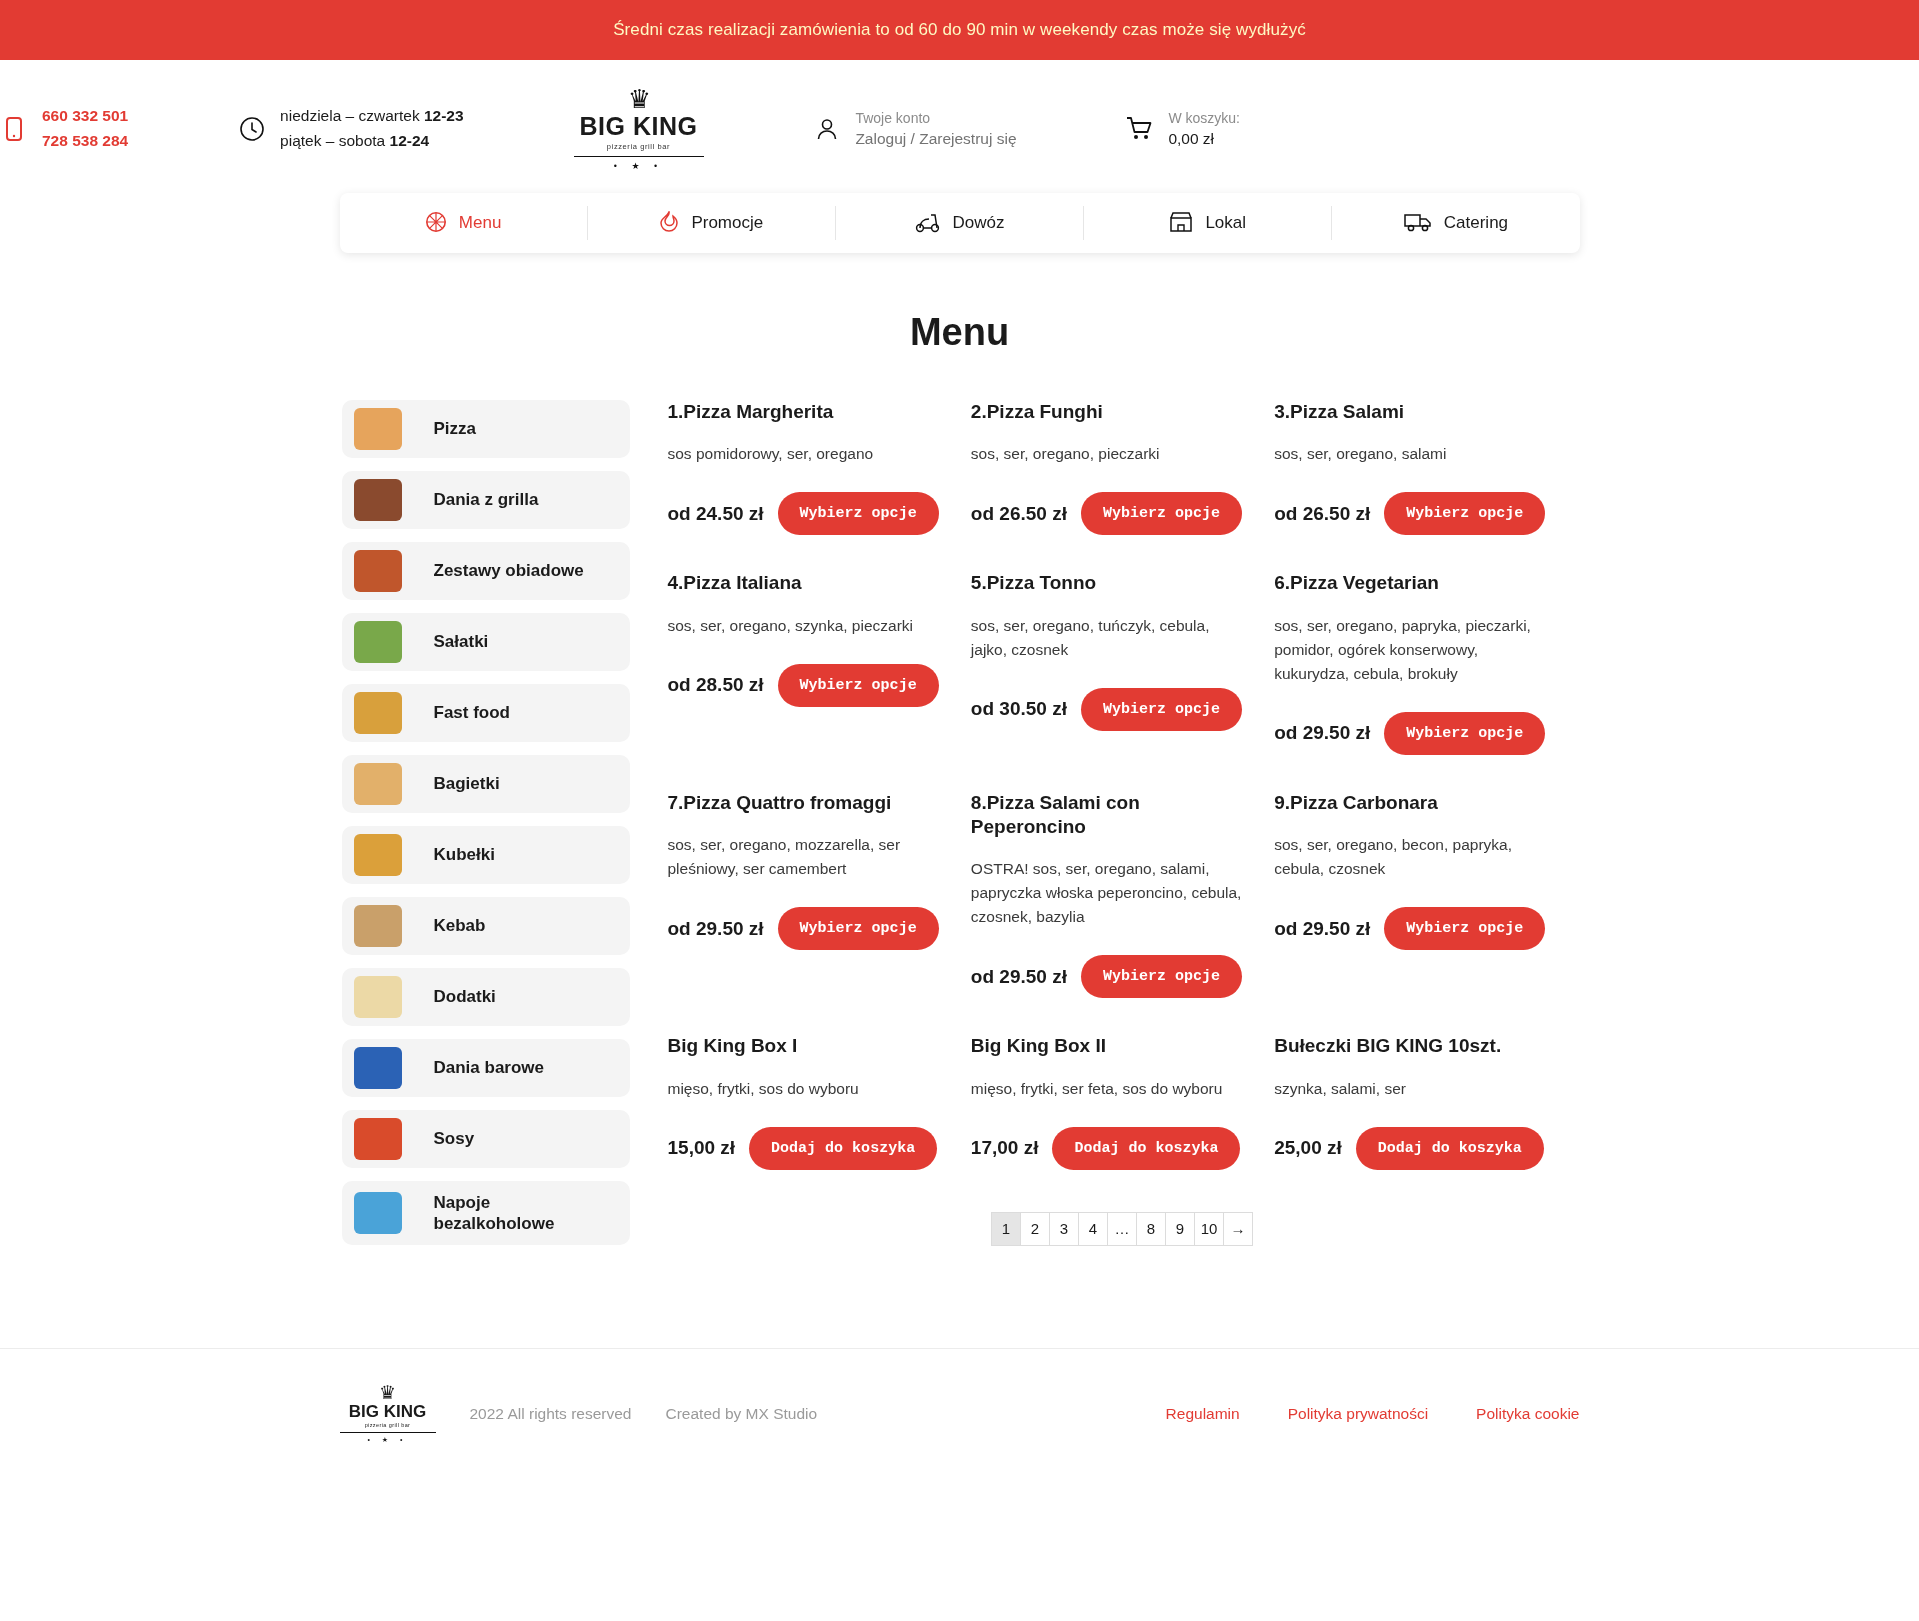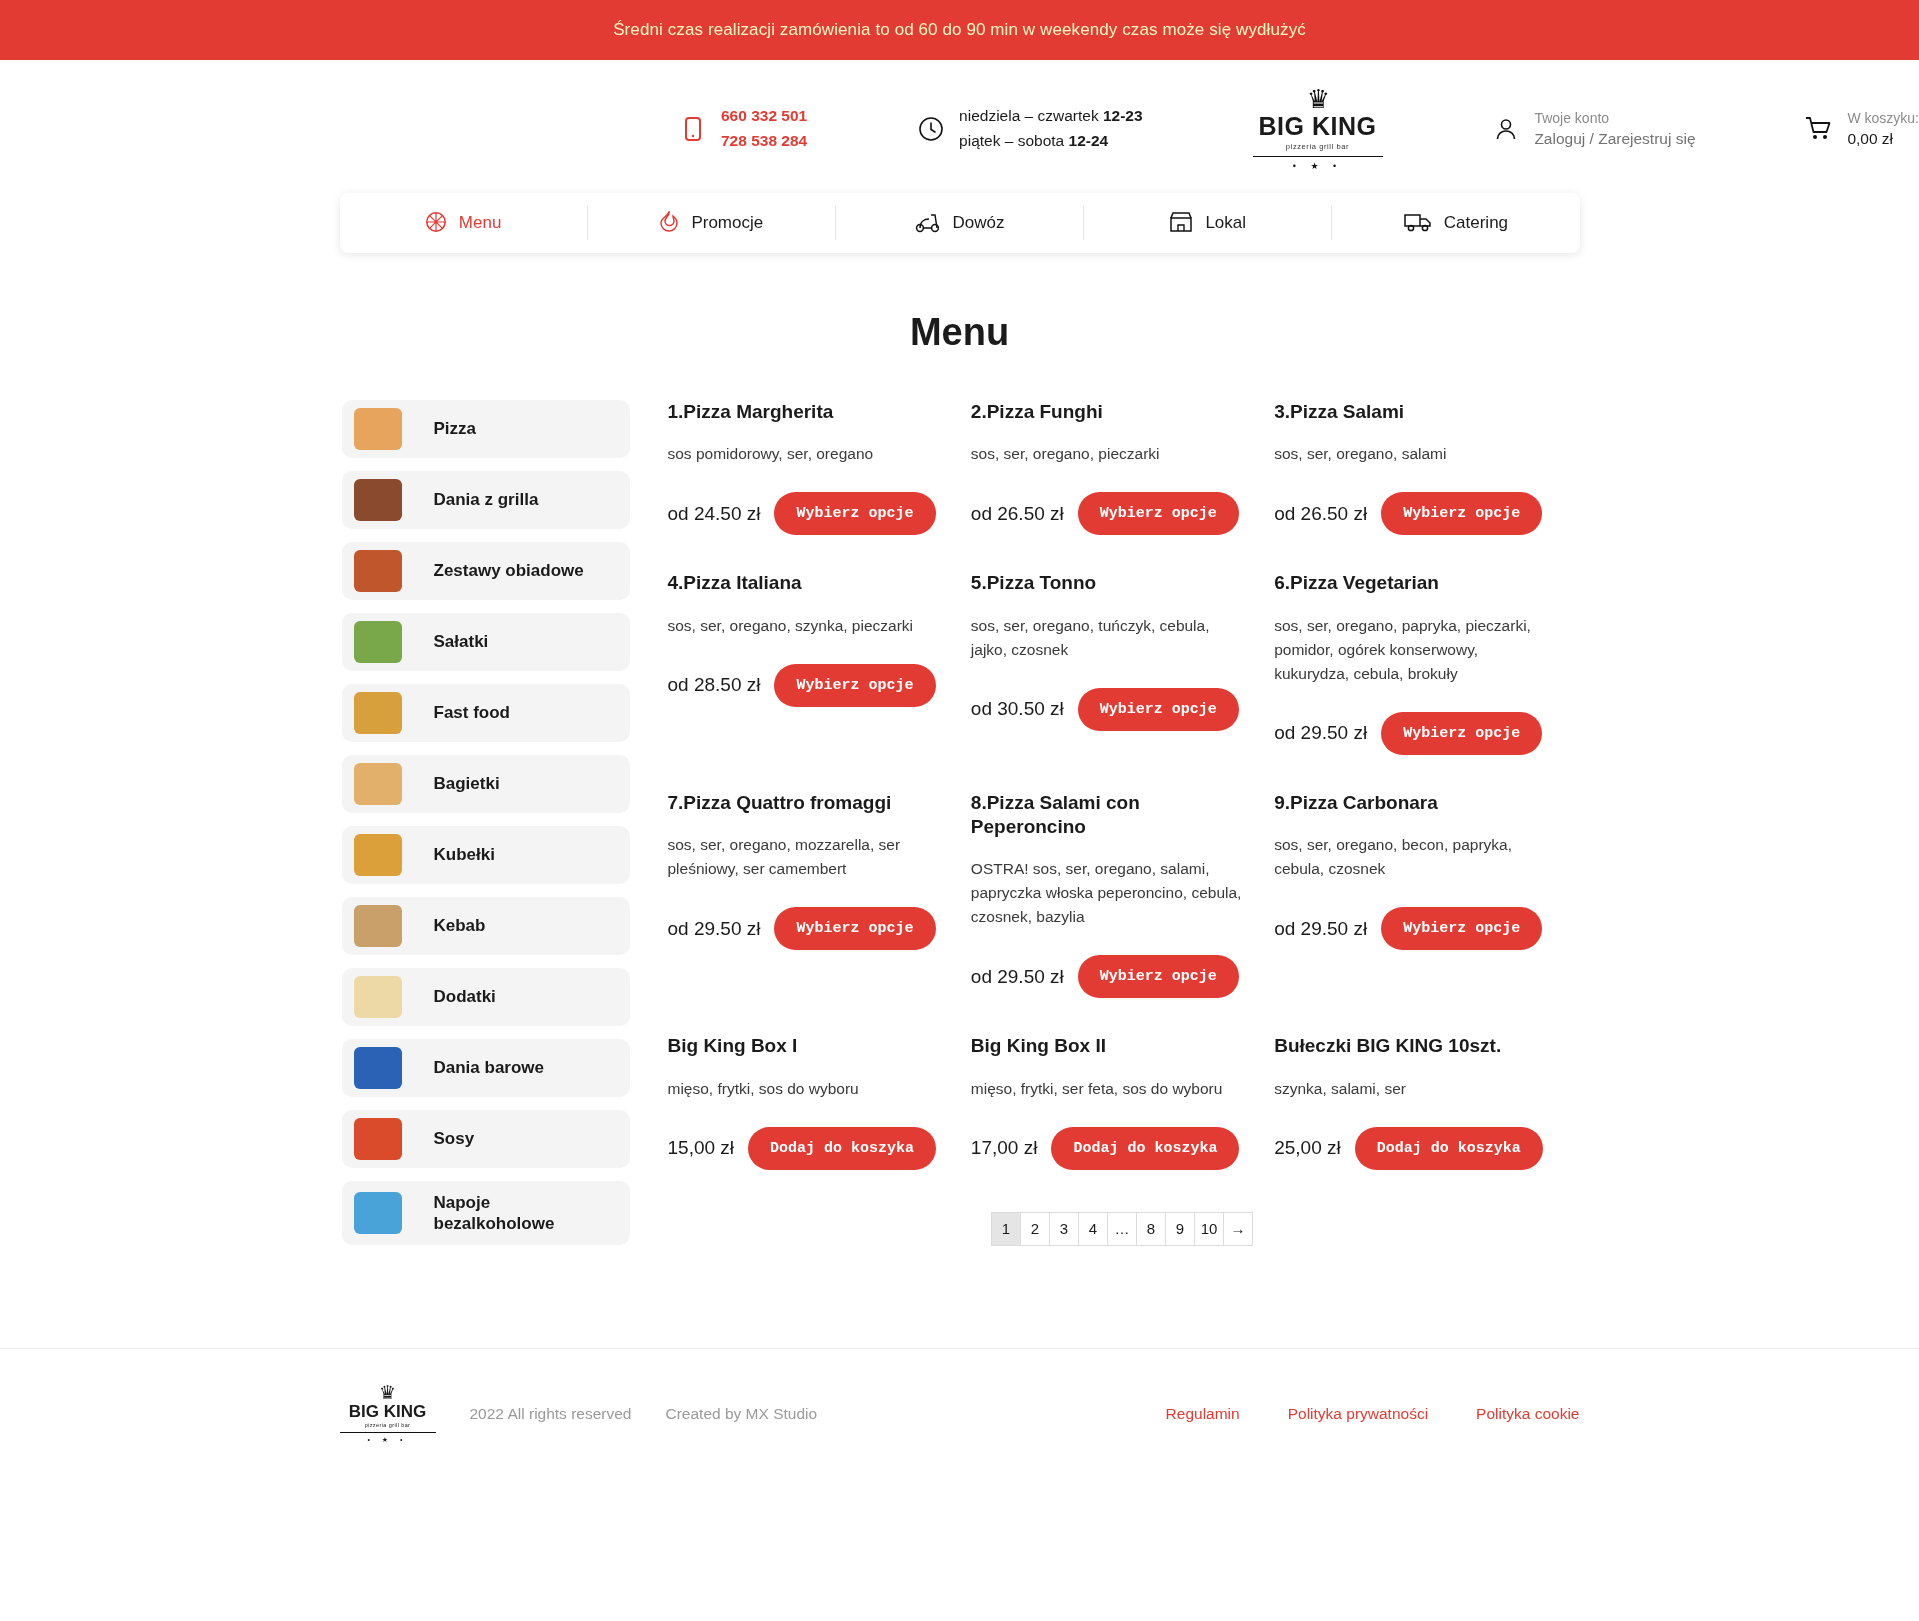--- a/index.html
+++ b/index.html
@@ -18,21 +18,21 @@
     text-align: center;
     font-size: 17px;
     padding: 20px 10px;
     letter-spacing: .1px;
   }
 
   
   .header {
     display: flex;
     align-items: center;
-    justify-content: flex-end;
+    justify-content: flex-start;
     gap: 0;
     padding: 26px 0 22px;
   }
   .header-inner {
     width: 1240px;
     display: flex;
     align-items: center;
     justify-content: space-between;
   }
   .hdr-block { display: flex; align-items: center; gap: 14px; }
@@ -112,21 +112,21 @@
   .grid {
     width: 910px;
     display: grid;
     grid-template-columns: repeat(3, 1fr);
     column-gap: 0;
   }
   .prod { padding-right: 28px; margin-bottom: 36px; }
   .prod h3 { font-size: 19px; font-weight: bold; margin: 0 0 18px; line-height: 1.28; }
   .prod .desc { font-size: 15.5px; color: #3a3a3a; line-height: 1.55; min-height: 24px; }
   .prod .buyrow { display: flex; align-items: center; gap: 14px; margin-top: 26px; }
-  .price { font-size: 19px; font-weight: normal; white-space: nowrap; }
+  .price { font-size: 19px; font-weight: bold; white-space: nowrap; }
   .btn {
     background: #e23b33; color: #fff; border: none; border-radius: 30px;
     padding: 13px 22px; font-size: 15px; font-weight: bold;
     font-family: Liberation Mono, monospace; white-space: nowrap; cursor: pointer;
   }
 
   
   .pager-wrap { display: flex; justify-content: center; margin-top: 6px; }
   .pager { display: flex; }
   .pg {

